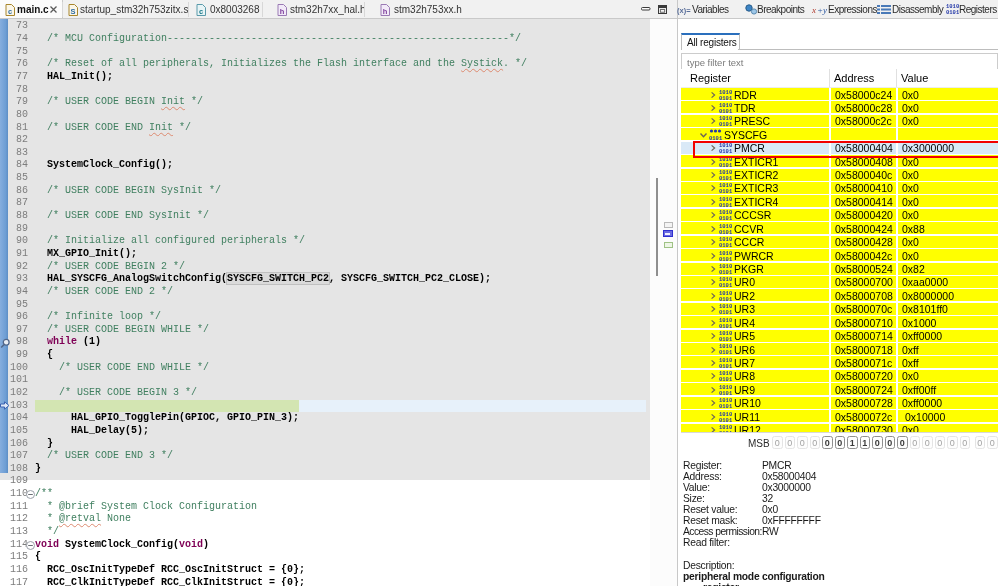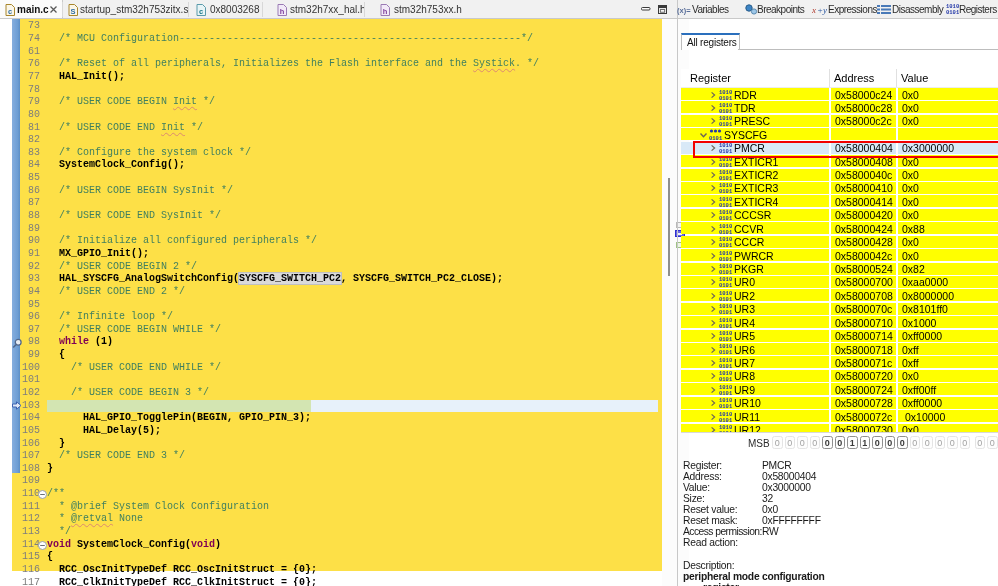--- a/index.html
+++ b/index.html
@@ -1,20 +1,20 @@
 <!DOCTYPE html>
 <html><head><meta charset="utf-8"><style>
 html,body{margin:0;padding:0}
 #root{position:relative;width:998px;height:586px;background:#fff;overflow:hidden;font-family:"Liberation Sans",sans-serif}
 #topbar{position:absolute;left:0;top:0;width:998px;height:18px;background:#f1f1f1;border-bottom:1px solid #c9c9c9}
 .tab.active{position:absolute;top:0;height:18px;background:#fbfbfb;border-right:1px solid #c9c9c9}
 .tabtxt{position:absolute;top:4px;font-size:10px;color:#333;white-space:nowrap}
 .tabtxt.b{font-weight:bold;color:#111}
 .tsep{position:absolute;top:2px;height:15px;width:1px;background:#d8d8d8}
-#editor{position:absolute;left:12px;top:19px;width:677px;height:552px;background:#fde047}
+#editor{position:absolute;left:0;top:19px;width:677px;height:461px;background:#e5e5e5}
 #rangebar{position:absolute;left:0;top:0;width:8px;height:454px;background:linear-gradient(90deg,#86aede,#6e9ed4 70%,#5d8ec5)}
 .num{position:absolute;left:0;width:28px;text-align:right;font-family:"Liberation Mono",monospace;font-size:10px;line-height:12.64px;color:#7d7d7d}
 .cl{position:absolute;left:35px;margin:0;font-family:"Liberation Mono",monospace;font-size:10px;line-height:12.64px;white-space:pre}
 .cl .c{color:#3f7f5f}
 .cl .p{color:#000;font-weight:bold}
 .cl .k{color:#7f0055;font-weight:bold}
 .cl .occ{color:#000;font-weight:bold;background:#dadada;outline:1px solid #c0c0c0}
 .cl .sq{text-decoration:underline;text-decoration-style:wavy;text-decoration-color:#dd8a70;text-decoration-thickness:1px;text-underline-offset:2px}
 #ruler{position:absolute;left:650px;top:0;width:27px;height:567px;background:#fcfcfc}
 #thumb{position:absolute;left:6px;top:159px;width:2px;height:98px;background:#8f8f8f}
@@ -93,34 +93,33 @@
       </svg>
 </div>
 
 <div id="editor">
   <div id="rangebar"></div>
   <div style="position:absolute;left:35px;top:380.6px;width:264px;height:12.64px;background:#d3e5b2"></div>
       <div style="position:absolute;left:299px;top:380.6px;width:347px;height:12.64px;background:#e7f1fa"></div>
       <div class="num" style="top:1.4px">73</div>
       <div class="num" style="top:14.0px">74</div>
       <pre class="cl" style="top:14.0px"><span class="c">  /* MCU Configuration---------------------------------------------------------*/</span></pre>
-      <div class="num" style="top:26.7px">61</div>
+      <div class="num" style="top:26.7px">75</div>
       <div class="num" style="top:39.3px">76</div>
       <pre class="cl" style="top:39.3px"><span class="c">  /* Reset of all peripherals, Initializes the Flash interface and the </span><span class="c sq">Systick</span><span class="c">. */</span></pre>
       <div class="num" style="top:52.0px">77</div>
       <pre class="cl" style="top:52.0px"><span class="p">  HAL_Init();</span></pre>
       <div class="num" style="top:64.6px">78</div>
       <div class="num" style="top:77.2px">79</div>
       <pre class="cl" style="top:77.2px"><span class="c">  /* USER CODE BEGIN </span><span class="c sq">Init</span><span class="c"> */</span></pre>
       <div class="num" style="top:89.9px">80</div>
       <div class="num" style="top:102.5px">81</div>
       <pre class="cl" style="top:102.5px"><span class="c">  /* USER CODE END </span><span class="c sq">Init</span><span class="c"> */</span></pre>
       <div class="num" style="top:115.2px">82</div>
       <div class="num" style="top:127.8px">83</div>
-      <pre class="cl" style="top:127.8px"><span class="c">  /* Configure the system clock */</span></pre>
       <div class="num" style="top:140.4px">84</div>
       <pre class="cl" style="top:140.4px"><span class="p">  SystemClock_Config();</span></pre>
       <div class="num" style="top:153.1px">85</div>
       <div class="num" style="top:165.7px">86</div>
       <pre class="cl" style="top:165.7px"><span class="c">  /* USER CODE BEGIN SysInit */</span></pre>
       <div class="num" style="top:178.4px">87</div>
       <div class="num" style="top:191.0px">88</div>
       <pre class="cl" style="top:191.0px"><span class="c">  /* USER CODE END SysInit */</span></pre>
       <div class="num" style="top:203.6px">89</div>
       <div class="num" style="top:216.3px">90</div>
@@ -142,21 +141,21 @@
       <pre class="cl" style="top:317.4px"><span class="p">  </span><span class="k">while</span><span class="p"> (1)</span></pre>
       <div class="num" style="top:330.0px">99</div>
       <pre class="cl" style="top:330.0px"><span class="p">  {</span></pre>
       <div class="num" style="top:342.7px">100</div>
       <pre class="cl" style="top:342.7px"><span class="c">    /* USER CODE END WHILE */</span></pre>
       <div class="num" style="top:355.3px">101</div>
       <div class="num" style="top:368.0px">102</div>
       <pre class="cl" style="top:368.0px"><span class="c">    /* USER CODE BEGIN 3 */</span></pre>
       <div class="num" style="top:380.6px">103</div>
       <div class="num" style="top:393.2px">104</div>
-      <pre class="cl" style="top:393.2px"><span class="p">      HAL_GPIO_TogglePin(BEGIN, GPIO_PIN_3);</span></pre>
+      <pre class="cl" style="top:393.2px"><span class="p">      HAL_GPIO_TogglePin(GPIOC, GPIO_PIN_3);</span></pre>
       <div class="num" style="top:405.9px">105</div>
       <pre class="cl" style="top:405.9px"><span class="p">      HAL_Delay(5);</span></pre>
       <div class="num" style="top:418.5px">106</div>
       <pre class="cl" style="top:418.5px"><span class="p">  }</span></pre>
       <div class="num" style="top:431.2px">107</div>
       <pre class="cl" style="top:431.2px"><span class="c">  /* USER CODE END 3 */</span></pre>
       <div class="num" style="top:443.8px">108</div>
       <pre class="cl" style="top:443.8px"><span class="p">}</span></pre>
       <div class="num" style="top:456.4px">109</div>
       <div class="num" style="top:469.1px">110</div>
@@ -230,20 +229,21 @@
   <svg style="position:absolute;left:268px;top:3px" width="14" height="12">
 <text x="0" y="5" font-family="Liberation Mono" font-size="5.5" font-weight="bold" fill="#2438a8">1010</text>
 <text x="0" y="11" font-family="Liberation Mono" font-size="5.5" font-weight="bold" fill="#2438a8">0101</text>
         </svg>
   <span class="tlabel" style="left:281px">Registers</span>
 </div>
  <div id="alltab">
         <span>All registers</span>
       </div>
  <div id="tabline"></div>
+ <div id="filter">type filter text</div>
  <div id="thead">
    <span style="left:9px">Register</span>
         <span style="left:153px">Address</span>
         <span style="left:220px">Value</span>
    <div class="hsep" style="left:148px"></div>
         <div class="hsep" style="left:215px"></div>
  </div>
 
 <div id="tablewrap">
  <div class="row" style="top:0.0px;background:#ffff00"></div>
@@ -567,18 +567,18 @@
         <span class="dl" style="top:481.8px;left:2px;">Value:</span>
         <span class="dl" style="top:481.8px;left:81px">0x3000000</span>
         <span class="dl" style="top:492.9px;left:2px;">Size:</span>
         <span class="dl" style="top:492.9px;left:81px">32</span>
         <span class="dl" style="top:504.0px;left:2px;">Reset value:</span>
         <span class="dl" style="top:504.0px;left:81px">0x0</span>
         <span class="dl" style="top:515.1px;left:2px;">Reset mask:</span>
         <span class="dl" style="top:515.1px;left:81px">0xFFFFFFFF</span>
         <span class="dl" style="top:526.3px;left:2px;letter-spacing:-0.55px;">Access permission:</span>
         <span class="dl" style="top:526.3px;left:81px">RW</span>
-        <span class="dl" style="top:537.4px;left:2px;">Read action:</span>
+        <span class="dl" style="top:537.4px;left:2px;">Read filter:</span>
         <span class="dl" style="top:559.5px;left:2px">Description:</span>
         <span class="dl b" style="top:570.6px;left:2px">peripheral mode configuration</span>
         <span class="dl b" style="top:581.7px;left:22px">register</span>
       </div>
 </div>
 </div>
 </body></html>

